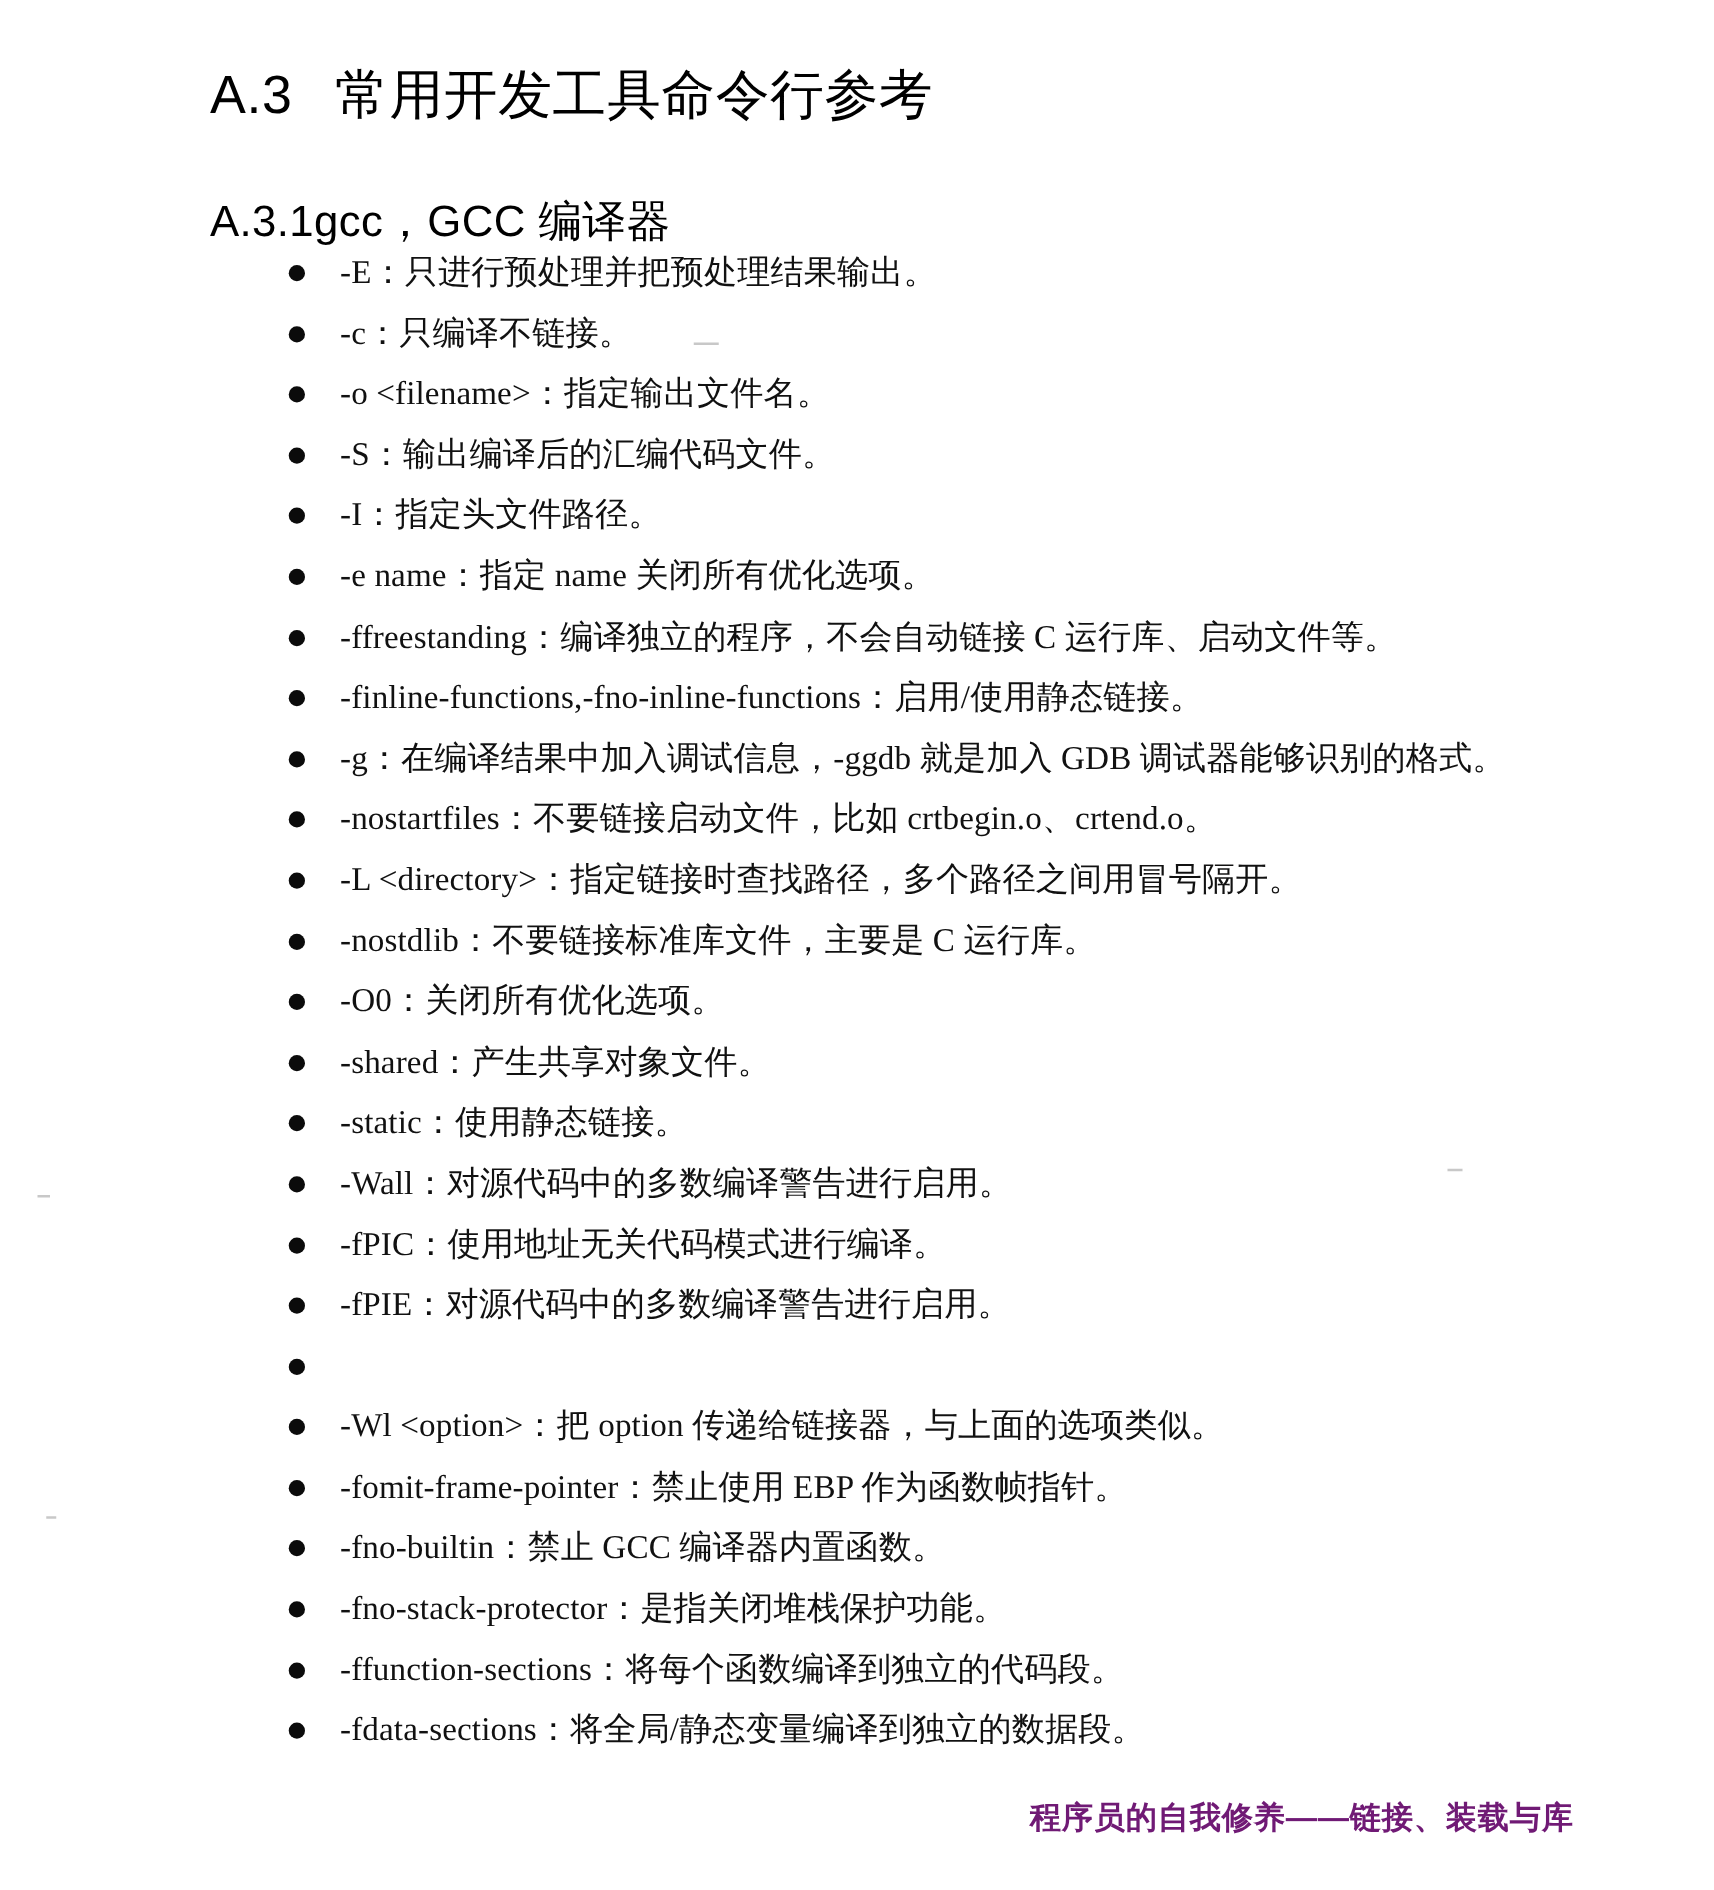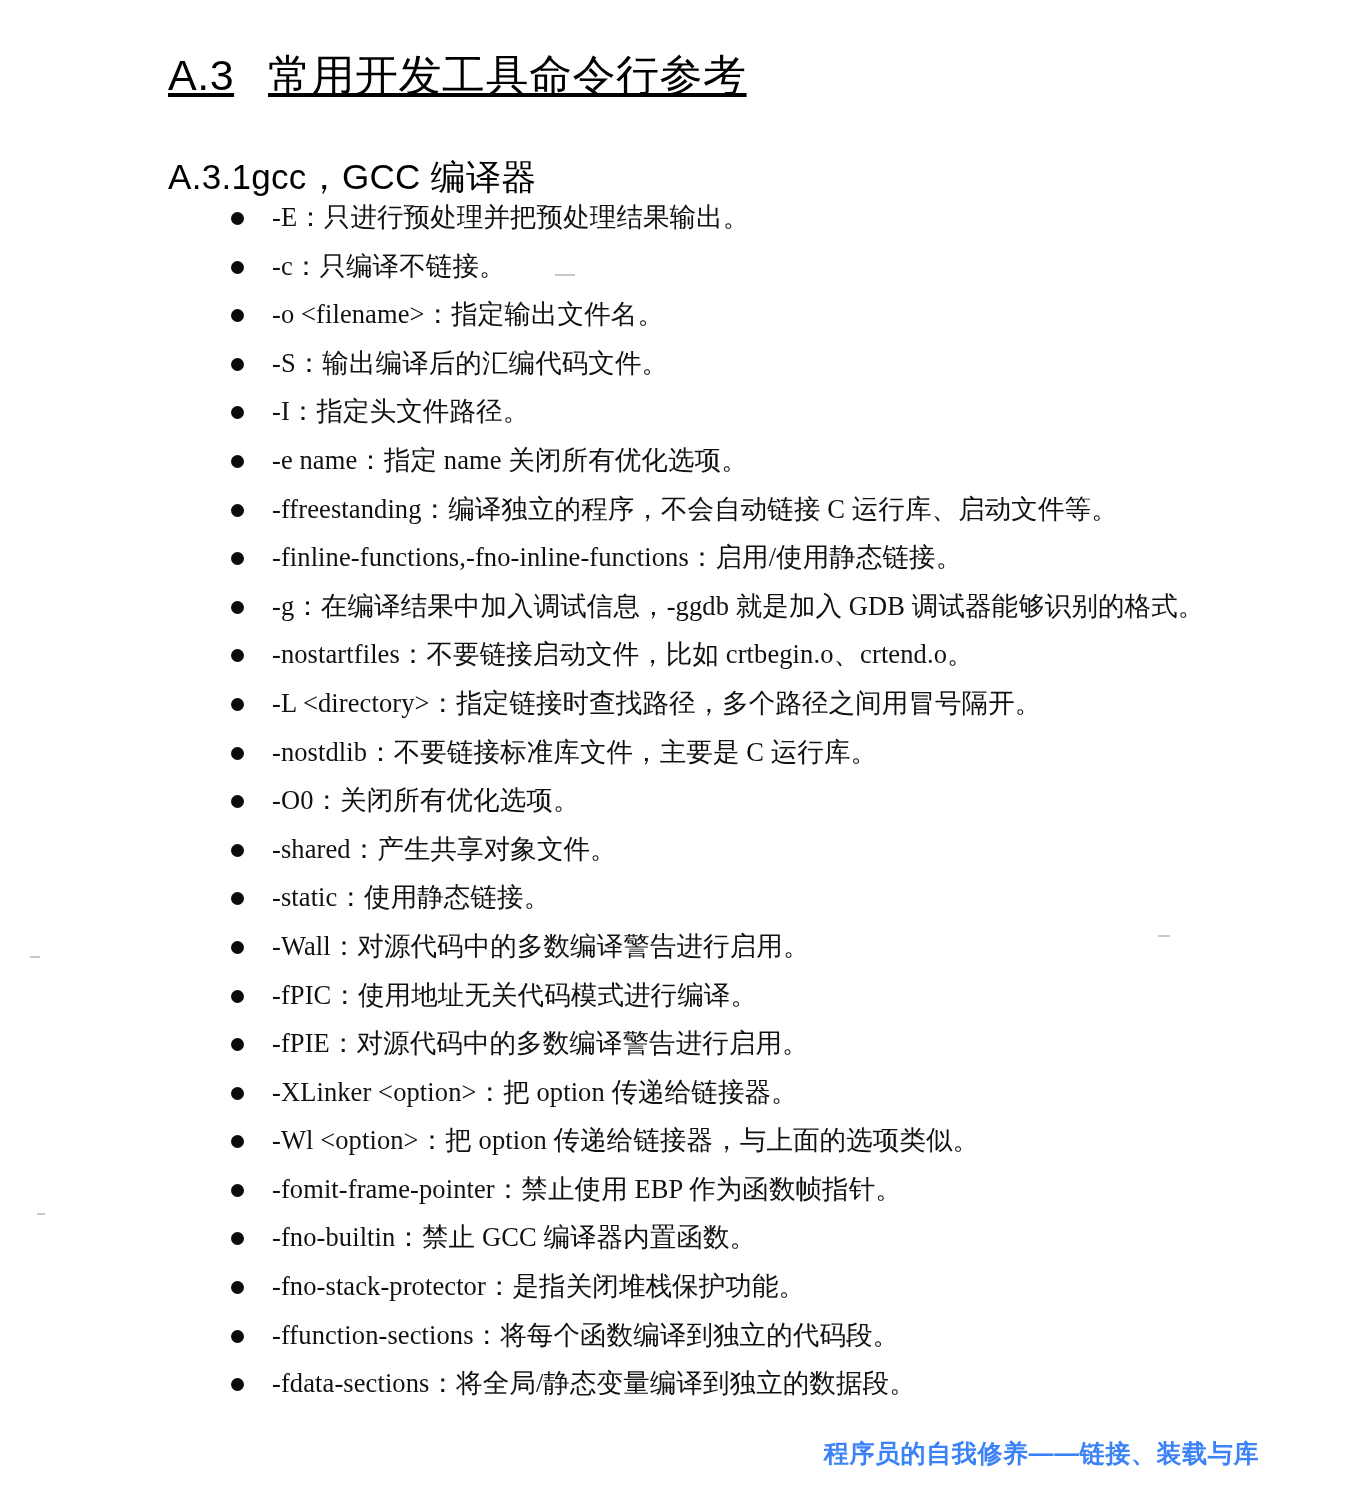--- a/index.html
+++ b/index.html
@@ -25,21 +25,20 @@
   .h-section {
     position: absolute;
     left: 168px;
     top: 18px;
     font-family: "Liberation Sans", "DejaVu Sans", sans-serif;
     font-size: 43px;
     font-weight: 400;
     letter-spacing: 0.5px;
     white-space: nowrap;
     color: #000;
-    text-decoration: underline;
   }
   .h-section .num { margin-right: 34px; }
 
   .h-sub {
     position: absolute;
     left: 168px;
     top: 125px;
     font-family: "Liberation Sans", "DejaVu Sans", sans-serif;
     font-size: 35px;
     font-weight: 400;
@@ -83,21 +82,21 @@
 
   
   .footer {
     position: absolute;
     right: 112px;
     top: 1437px;
     font-family: "Liberation Sans", "DejaVu Sans", sans-serif;
     font-size: 25px;
     font-weight: 700;
     letter-spacing: 0.6px;
-    color: #3b82f6;
+    color: #701a75;
     white-space: nowrap;
   }
 
   
   .speck {
     position: absolute;
     background: #9a9a9a;
     opacity: 0.55;
   }
 </style>
@@ -182,21 +181,20 @@
       <div class="bullet-item">
         <span class="bullet-dot"></span>
         <span class="bullet-text">-fPIC：使用地址无关代码模式进行编译。</span>
       </div>
       <div class="bullet-item">
         <span class="bullet-dot"></span>
         <span class="bullet-text">-fPIE：对源代码中的多数编译警告进行启用。</span>
       </div>
       <div class="bullet-item">
         <span class="bullet-dot"></span>
-        <span class="bullet-text">-XLinker &lt;option&gt;：把 option 传递给链接器。</span>
       </div>
       <div class="bullet-item">
         <span class="bullet-dot"></span>
         <span class="bullet-text">-Wl &lt;option&gt;：把 option 传递给链接器，与上面的选项类似。</span>
       </div>
       <div class="bullet-item">
         <span class="bullet-dot"></span>
         <span class="bullet-text">-fomit-frame-pointer：禁止使用 EBP 作为函数帧指针。</span>
       </div>
       <div class="bullet-item">

